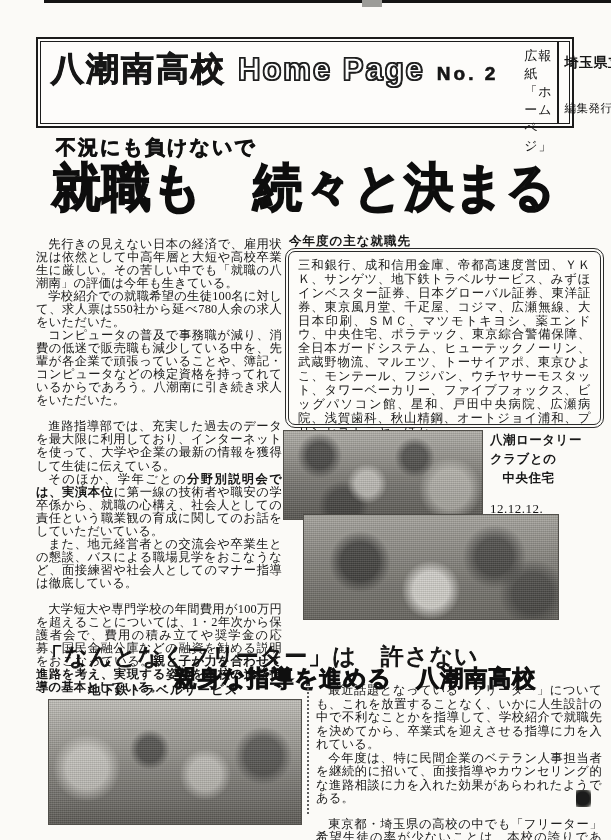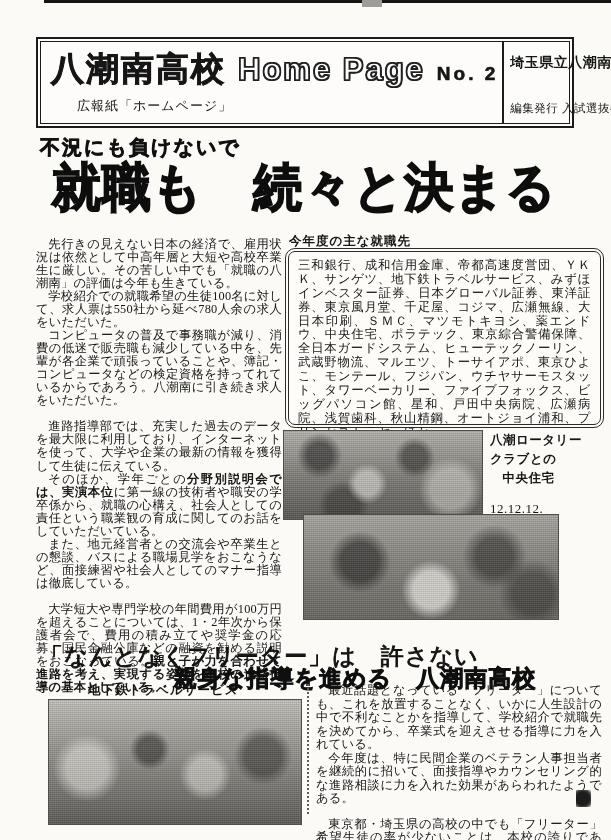--- a/index.html
+++ b/index.html
@@ -8,36 +8,36 @@
     position:relative;width:611px;height:840px;margin:0 auto;
     background:#fbfaf7;overflow:hidden;color:#161616;
   }
   
   .scan-line{position:absolute;top:0;left:44px;width:567px;height:3px;background:#141414;}
   .scan-notch{position:absolute;top:0;left:362px;width:20px;height:7px;background:#9c9c98;}
 
   
   .masthead{position:absolute;left:36px;top:37px;width:534px;height:87px;border:2px solid #1b1b1b;background:#fdfcfa;}
   .masthead-inner{position:absolute;inset:2px;border:1px solid #1b1b1b;display:flex;}
-  .mh-left{flex:1;padding:5px 4px 4px 10px;display:flex;flex-direction:column;justify-content:space-between;}
+  .mh-left{flex:1;padding:5px 4px 4px 10px;display:flex;justify-content:space-between;}
   .mh-title-row{display:flex;align-items:baseline;gap:12px;white-space:nowrap;}
   .mh-school{font-size:33px;font-weight:bold;letter-spacing:2px;-webkit-text-stroke:0.8px #161616;}
   .outline-text{
     font-size:31px;font-weight:bold;letter-spacing:2px;color:#ffffff;
     -webkit-text-stroke:1.5px #1f1f1f;
     text-shadow:-1px -1px 0 #1f1f1f,1px -1px 0 #1f1f1f,-1px 1px 0 #1f1f1f,1px 1px 0 #1f1f1f;
   }
   .mh-no{font-size:19px;font-weight:bold;letter-spacing:3px;-webkit-text-stroke:0.6px #161616;}
   .mh-sub-row{display:flex;gap:30px;font-size:13px;padding:0 0 4px 26px;letter-spacing:1px;}
   .mh-right{width:144px;border-left:2px solid #1b1b1b;display:flex;flex-direction:column;justify-content:space-between;padding:12px 4px 7px 6px;}
   .mh-school-full{font-size:14px;font-weight:bold;letter-spacing:0.5px;white-space:nowrap;}
   .mh-committee{font-size:11.5px;letter-spacing:0.5px;white-space:nowrap;}
 
   
-  .kicker{position:absolute;left:40px;top:134px;font-size:20px;font-weight:bold;letter-spacing:2px;-webkit-text-stroke:0.7px #111;}
+  .kicker{position:absolute;left:56px;top:134px;font-size:20px;font-weight:bold;letter-spacing:2px;-webkit-text-stroke:0.7px #111;}
   .headline{
     position:absolute;left:52px;top:153px;margin:0;
     font-size:49px;font-weight:bold;letter-spacing:1px;white-space:nowrap;
     -webkit-text-stroke:1.6px #0d0d0d;transform:scaleY(1.06);transform-origin:top left;
   }
 
   
   .serif{font-family:"Liberation Serif","DejaVu Serif",serif;}
   .left-col{position:absolute;left:36px;top:238px;width:246px;font-size:12.3px;line-height:1.06;text-align:justify;letter-spacing:0.2px;}
   .left-col p{margin:0;text-indent:1em;}

